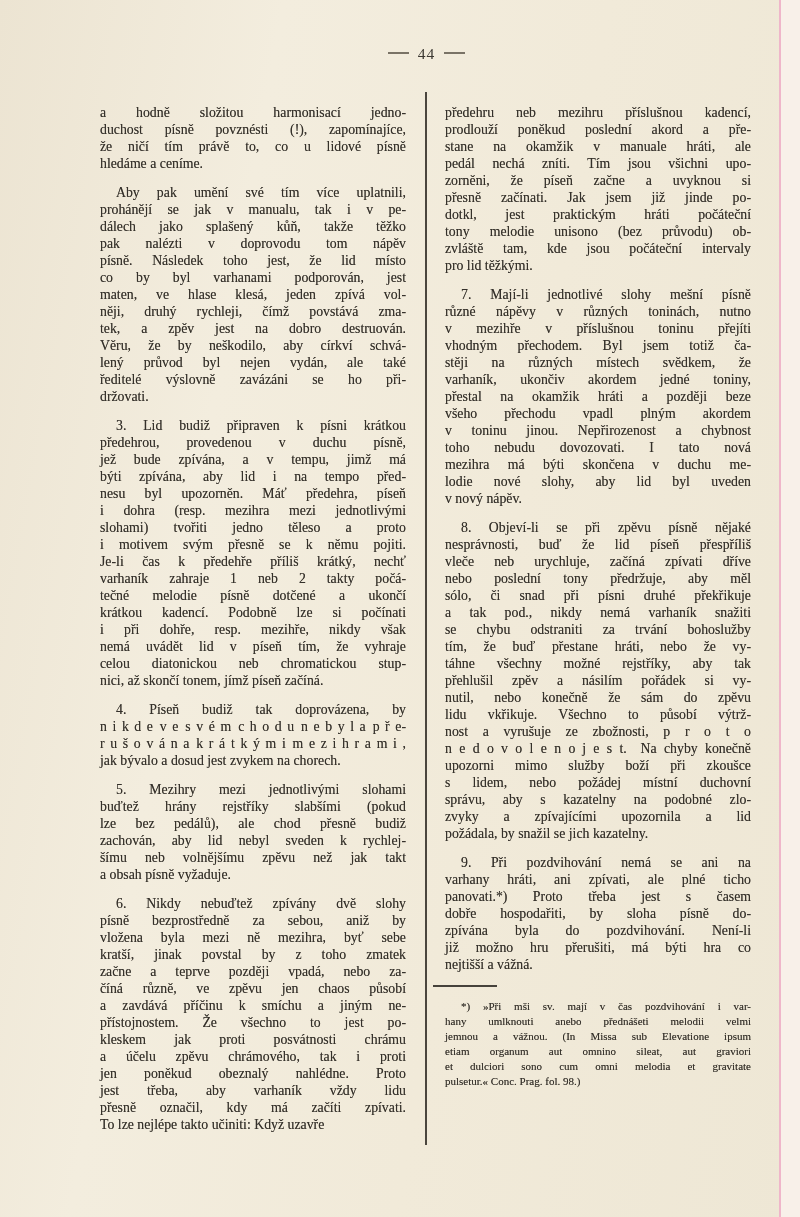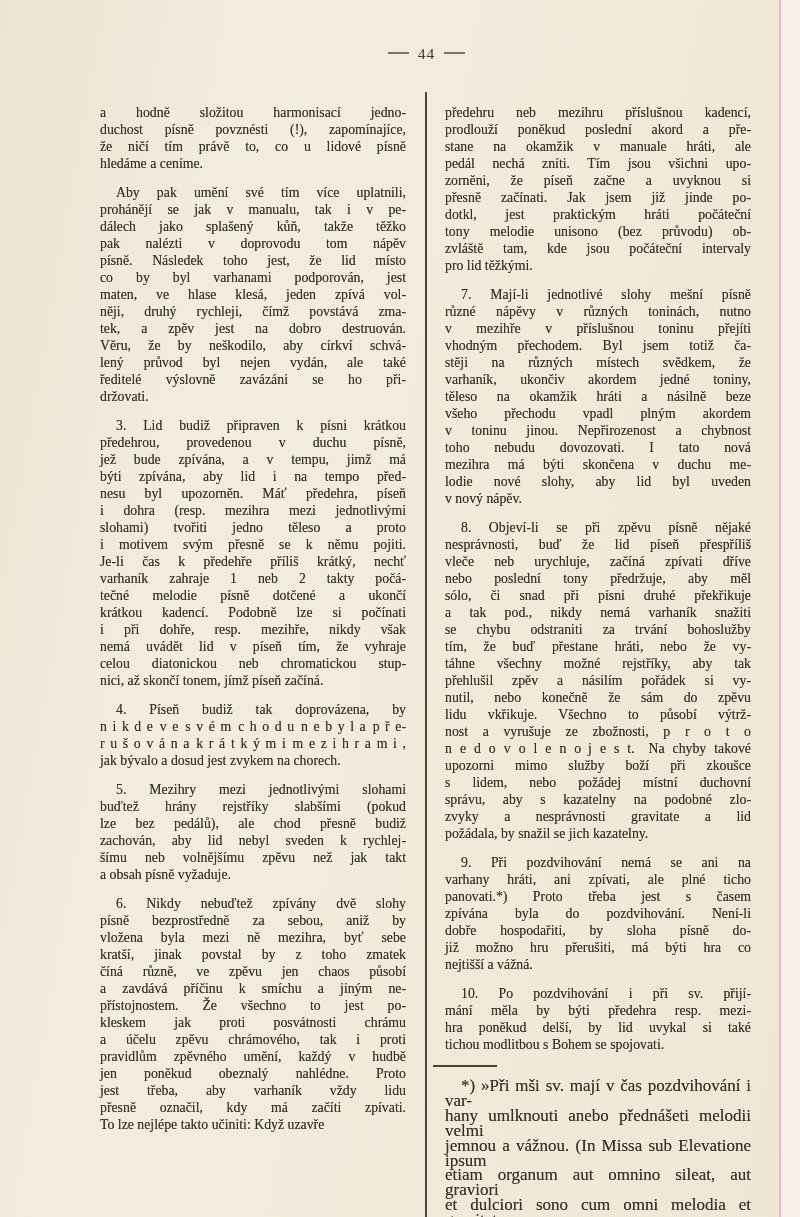--- a/index.html
+++ b/index.html
@@ -44,21 +44,21 @@
   .line {
     font-size:13.8px; line-height:17px;
     text-align:justify; text-align-last:justify;
     text-shadow:0 0 0.4px rgba(45,40,33,0.55);
     white-space:normal;
   }
   .line.plast { text-align-last:left;font-family:Liberation Serif, serif; }
   .line.ind { text-indent:16px; }
 
   .fn-rule { width:64px; height:2px; background:#46423b; margin:10px 0 8px 0; }
-  .footnote .line { font-size:17px; line-height:14.9px; }
+  .footnote .line { font-size:11px; line-height:14.9px; }
 </style>
 </head>
 <body>
 
 <div class="page">
   <div class="edge"></div>
   <div class="edge-line"></div>
 
   <div class="content">
     <div class="pagenum-row">
@@ -118,26 +118,26 @@
             <div class="line">lze bez pedálů), ale chod přesně budiž</div>
             <div class="line">zachován, aby lid nebyl sveden k rychlej-</div>
             <div class="line">šímu neb volnějšímu zpěvu než jak takt</div>
             <div class="line plast">a obsah písně vyžaduje.</div>
           </div>
           <div class="para">
             <div class="line ind">6. Nikdy nebuďtež zpívány dvě slohy</div>
             <div class="line">písně bezprostředně za sebou, aniž by</div>
             <div class="line">vložena byla mezi ně mezihra, byť sebe</div>
             <div class="line">kratší, jinak povstal by z toho zmatek</div>
+            <div class="line">začne a teprve později vpadá, nebo za-</div>
             <div class="line">číná různě, ve zpěvu jen chaos působí</div>
             <div class="line">a zavdává příčinu k smíchu a jiným ne-</div>
             <div class="line">přístojnostem. Že všechno to jest po-</div>
             <div class="line">kleskem jak proti posvátnosti chrámu</div>
             <div class="line">a účelu zpěvu chrámového, tak i proti</div>
-            <div class="line">pravidlům zpěvného umění, každý v hudbě</div>
             <div class="line">jen poněkud obeznalý nahlédne. Proto</div>
             <div class="line">jest třeba, aby varhaník vždy lidu</div>
             <div class="line">přesně označil, kdy má začíti zpívati.</div>
             <div class="line plast">To lze nejlépe takto učiniti: Když uzavře</div>
           </div>
         </div>
 
       <div class="divider"></div>
 
       <div class="col">
@@ -154,21 +154,21 @@
               <div class="line">zvláště tam, kde jsou počáteční intervaly</div>
               <div class="line plast">pro lid těžkými.</div>
             </div>
             <div class="para">
               <div class="line ind">7. Mají-li jednotlivé slohy mešní písně</div>
               <div class="line">různé nápěvy v různých toninách, nutno</div>
               <div class="line">v mezihře v příslušnou toninu přejíti</div>
               <div class="line">vhodným přechodem. Byl jsem totiž ča-</div>
               <div class="line">stěji na různých místech svědkem, že</div>
               <div class="line">varhaník, ukončiv akordem jedné toniny,</div>
-              <div class="line">těleso na okamžik hráti a násilně beze</div>
+              <div class="line">přestal na okamžik hráti a později beze</div>
               <div class="line">všeho přechodu vpadl plným akordem</div>
               <div class="line">v toninu jinou. Nepřirozenost a chybnost</div>
               <div class="line">toho nebudu dovozovati. I tato nová</div>
               <div class="line">mezihra má býti skončena v duchu me-</div>
               <div class="line">lodie nové slohy, aby lid byl uveden</div>
               <div class="line plast">v nový nápěv.</div>
             </div>
             <div class="para">
               <div class="line ind">8. Objeví-li se při zpěvu písně nějaké</div>
               <div class="line">nesprávnosti, buď že lid píseň přespříliš</div>
@@ -176,41 +176,35 @@
               <div class="line">nebo poslední tony předržuje, aby měl</div>
               <div class="line">sólo, či snad při písni druhé překřikuje</div>
               <div class="line">a tak pod., nikdy nemá varhaník snažiti</div>
               <div class="line">se chybu odstraniti za trvání bohoslužby</div>
               <div class="line">tím, že buď přestane hráti, nebo že vy-</div>
               <div class="line">táhne všechny možné rejstříky, aby tak</div>
               <div class="line">přehlušil zpěv a násilím pořádek si vy-</div>
               <div class="line">nutil, nebo konečně že sám do zpěvu</div>
               <div class="line">lidu vkřikuje. Všechno to působí výtrž-</div>
               <div class="line">nost a vyrušuje ze zbožnosti, p r o t o</div>
-              <div class="line">n e d o v o l e n o j e s t.  Na chyby takové</div>
+              <div class="line">n e d o v o l e n o j e s t.  Na chyby konečně</div>
               <div class="line">upozorni mimo služby boží při zkoušce</div>
               <div class="line">s lidem, nebo požádej místní duchovní</div>
               <div class="line">správu, aby s kazatelny na podobné zlo-</div>
-              <div class="line">zvyky a nesprávnosti gravitate a lid</div>
+              <div class="line">zvyky a zpívajícími upozornila a lid</div>
               <div class="line plast">požádala, by snažil se jich kazatelny.</div>
             </div>
             <div class="para">
               <div class="line ind">9. Při pozdvihování nemá se ani na</div>
               <div class="line">varhany hráti, ani zpívati, ale plné ticho</div>
               <div class="line">panovati.*) Proto třeba jest s časem</div>
+              <div class="line">dobře hospodařiti, by sloha písně do-</div>
               <div class="line">zpívána byla do pozdvihování. Není-li</div>
-              <div class="line">dobře hospodařiti, by sloha písně do-</div>
               <div class="line">již možno hru přerušiti, má býti hra co</div>
               <div class="line plast">nejtišší a vážná.</div>
-            </div>
-            <div class="para">
-              <div class="line ind">10. Po pozdvihování i při sv. přijí-</div>
-              <div class="line">mání měla by býti předehra resp. mezi-</div>
-              <div class="line">hra poněkud delší, by lid uvykal si také</div>
-              <div class="line plast">tichou modlitbou s Bohem se spojovati.</div>
             </div>
           </div>
         <div class="fn-rule"></div>
         <div class="footnote">
             <div class="para">
               <div class="line ind">*) »Při mši sv. mají v čas pozdvihování i var-</div>
               <div class="line">hany umlknouti anebo přednášeti melodii velmi</div>
               <div class="line">jemnou a vážnou. (In Missa sub Elevatione ipsum</div>
               <div class="line">etiam organum aut omnino sileat, aut graviori</div>
               <div class="line">et dulciori sono cum omni melodia et gravitate</div>

